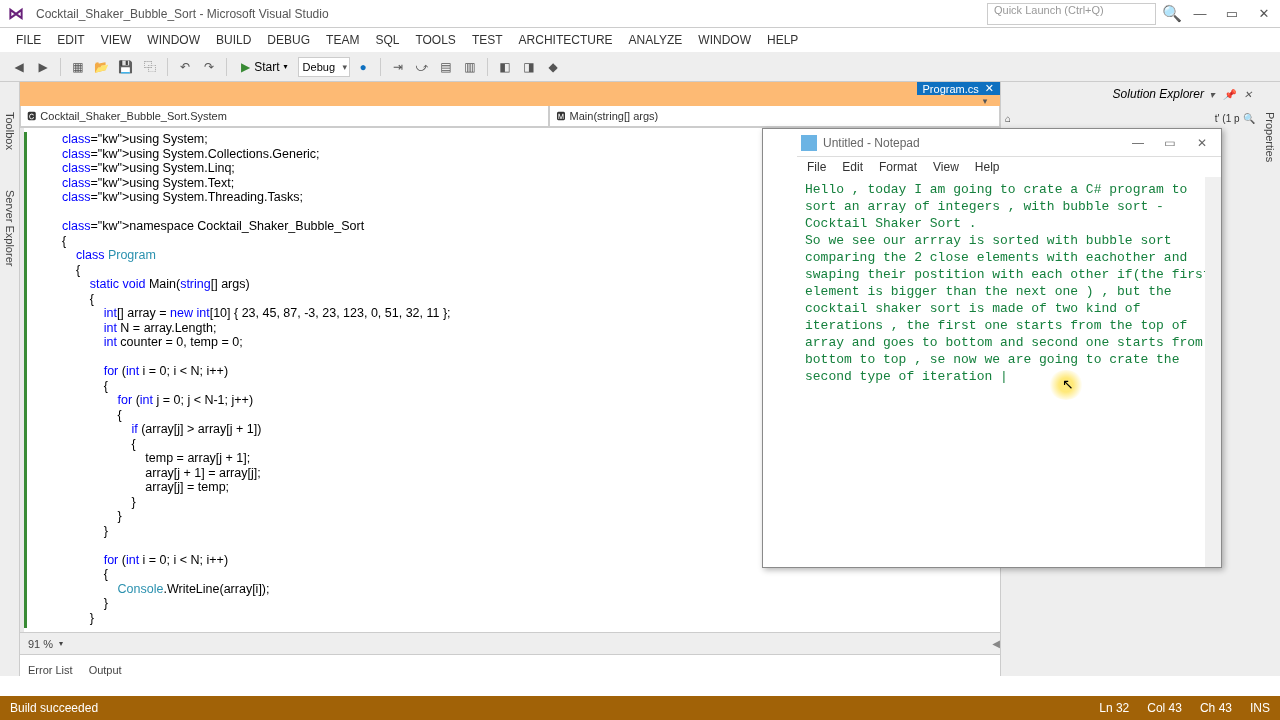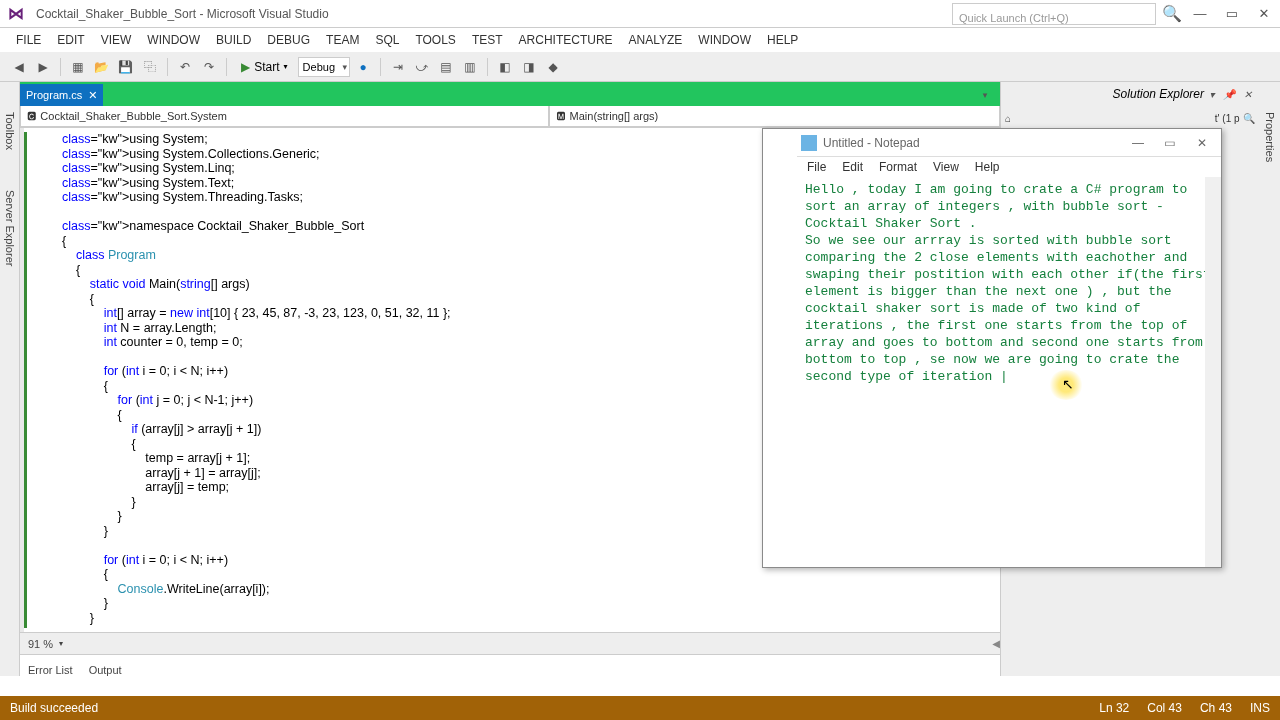--- a/index.html
+++ b/index.html
@@ -2,21 +2,21 @@
 <html><head>
 <meta charset="utf-8">
 <style>
 * { margin:0; padding:0; box-sizing:border-box; font-family:"Segoe UI",Arial,sans-serif; }
 body { width:1280px; height:720px; background:#fff; position:relative; overflow:hidden; }
 
 
 .titlebar { height:28px; background:#fff; display:flex; align-items:center; border-bottom:1px solid #ccc; }
 .vs-logo { width:32px; height:28px; display:flex; align-items:center; justify-content:center; font-size:16px; color:#68217a; font-weight:bold; }
 .window-title { font-size:12px; color:#555; flex:1; padding-left:4px; }
-.quicklaunch { width:204px; height:22px; border:1px solid #ccc; display:flex; align-items:flex-end; padding:0 6px; font-size:11px; color:#999; margin-right:4px; }
+.quicklaunch { width:169px; height:22px; border:1px solid #ccc; display:flex; align-items:flex-start; padding:0 6px; font-size:11px; color:#999; margin-right:4px; }
 .qlsearch { width:24px; display:flex; justify-content:center; color:#555; }
 .winbtns { display:flex; }
 .winbtn { width:32px; height:28px; display:flex; align-items:center; justify-content:center; color:#555; font-size:13px; }
 
 
 .menubar { height:24px; background:#fff; display:flex; align-items:center; padding-left:8px; }
 .menubar .mi { font-size:12px; color:#333; padding:4px 8px; }
 
 
 .toolbar { height:30px; background:#eee; display:flex; align-items:center; padding-left:8px; border-bottom:1px solid #ccc; gap:2px; }
@@ -29,21 +29,21 @@
 
 
 .main { position:absolute; top:82px; bottom:44px; left:0; right:0; display:flex; }
 
 
 .lefttabs { width:20px; background:#eee; border-right:1px solid #ccc; display:flex; flex-direction:column; align-items:center; gap:40px; padding-top:30px; }
 .vtab { font-size:11px; color:#444; writing-mode:vertical-lr; }
 
 
 .editor { flex:1; display:flex; flex-direction:column; background:#fff; position:relative; }
-.tabstrip { height:24px; background:#22c55e; display:flex; align-items:flex-end; }
+.tabstrip { height:24px; background:#fdba74; display:flex; align-items:flex-end;flex-direction:column; }
 .filetab { height:22px; background:#0e70c0; color:#fff; display:flex; align-items:center; padding:0 6px; font-size:11px; gap:6px; }
 .filetab .close { font-size:11px; }
 .navbar { height:22px; display:flex; border-bottom:1px solid #ccc; }
 .navbar .nb { flex:1; border:1px solid #ccc; border-top:none; display:flex; align-items:center; font-size:11px; padding:0 6px; gap:4px; color:#333; }
 .navbar .nbicon { font-size:10px; }
 .code { flex:1; padding:4px 0 4px 38px; font-family:Consolas,monospace; font-size:12.5px; line-height:14.5px; color:#000; white-space:pre; overflow:hidden; border-left:4px solid #e8e8e8; position:relative; }
 .code .greenbar { position:absolute; left:0; top:4px; bottom:4px; width:3px; background:#388a34; }
 .kw { color:#0000ff; }
 .tp { color:#2b91af; }
 .bottomstrip { height:22px; background:#eee; border-top:1px solid #ccc; display:flex; align-items:center; padding-left:8px; font-size:11px; color:#444; gap:6px; }

